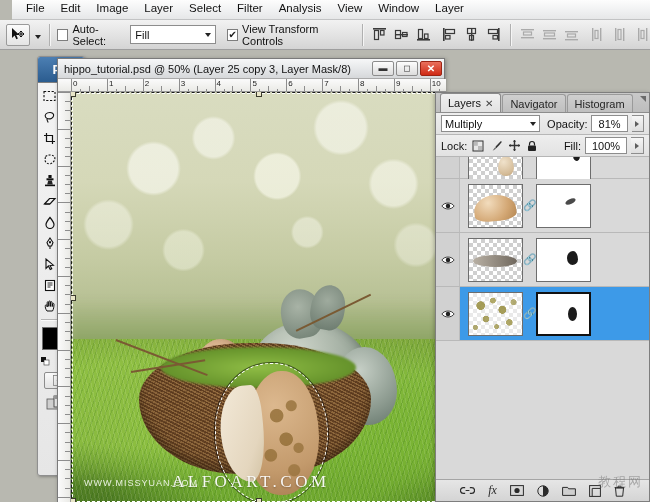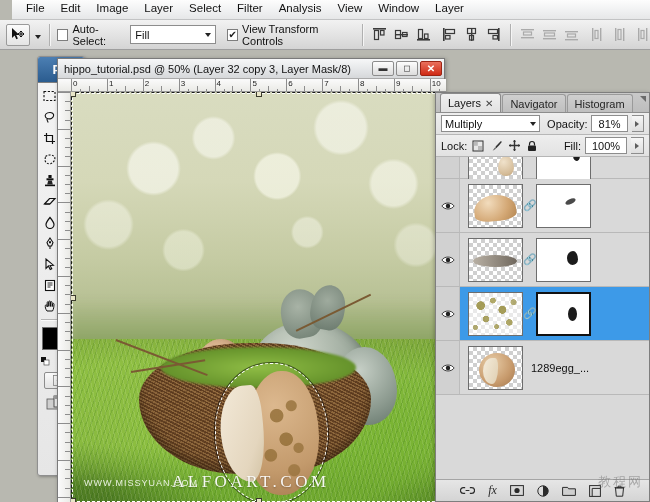--- a/index.html
+++ b/index.html
@@ -683,21 +683,21 @@
       <svg width="28" height="18" viewBox="0 0 28 18">
           <rect x="1" y="4" width="15" height="10" fill="#cfcfcf" stroke="#555" stroke-width=".8"></rect>
           <rect x="8" y="1" width="17" height="11" fill="#e9e9e9" stroke="#444" stroke-width=".9"></rect>
           <rect x="8" y="1" width="17" height="3" fill="#9a9a9a"></rect>
         </svg>
     </div>
   </div>
 
   <div class="docwin">
     <div class="doc-title">
-      <span>hippo_tutorial.psd @ 50% (Layer 32 copy 3, Layer Mask/8)</span>
+      <span>hippo_tutorial.psd @ 50% (Layer 25 copy 3, Layer Mask/8)</span>
       <div class="doc-btns">
         <div class="wbtn">
             <span class="glyph">▬</span>
           </div>
         <div class="wbtn">
             <span class="glyph">◻</span>
           </div>
         <div class="wbtn close">
             <span>✕</span>
           </div>
@@ -954,32 +954,20 @@
         </div>
         <div class="thumb">
           <div class="speck"></div>
         </div>
         <div class="linkic">🔗</div>
         <div class="maskthumb sel">
           <div class="blob b4"></div>
         </div>
       </div>
 
-      <div class="lrow">
-        <div class="eye-cell">
-          <svg width="14" height="10" viewBox="0 0 16 11">
-            <path d="M1 5.5 C4 1 12 1 15 5.5 C12 10 4 10 1 5.5 Z" fill="#fff" stroke="#222" stroke-width="1"></path>
-            <circle cx="8" cy="5.5" r="2.6" fill="#222"></circle>
-          </svg>
-        </div>
-        <div class="thumb">
-          <div class="egg-crack"></div>
-        </div>
-        <span class="lname">1289egg_...</span>
-      </div>
     </div>
 
     <div class="p-footer">
       <span class="f-ic">
         <svg width="15" height="9" viewBox="0 0 16 9">
             <path d="M6 4.5 H10 M5.5 1.5 H3.5 a3 3 0 0 0 0 6 h2 M10.5 1.5 h2 a3 3 0 0 1 0 6 h-2" fill="none" stroke="#2b2b2b" stroke-width="1.3"></path>
           </svg>
       </span>
       <span class="f-ic" style="font-family:'Liberation Serif',serif;font-style:italic;font-size:12px">fx</span>
       <span class="f-ic">

